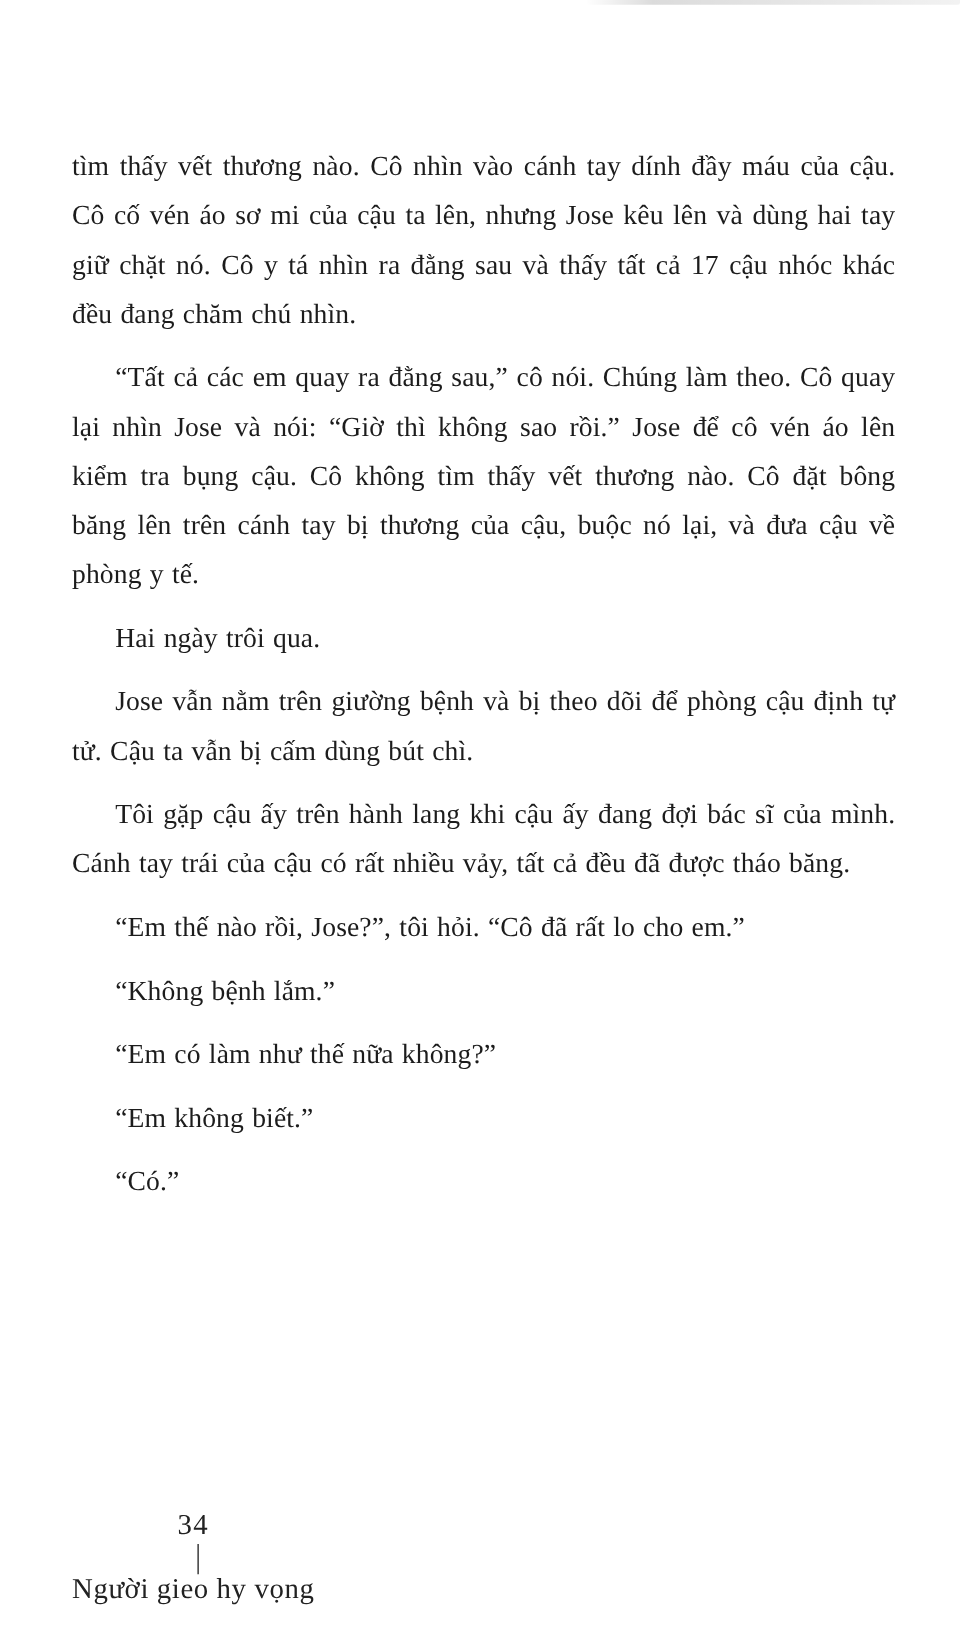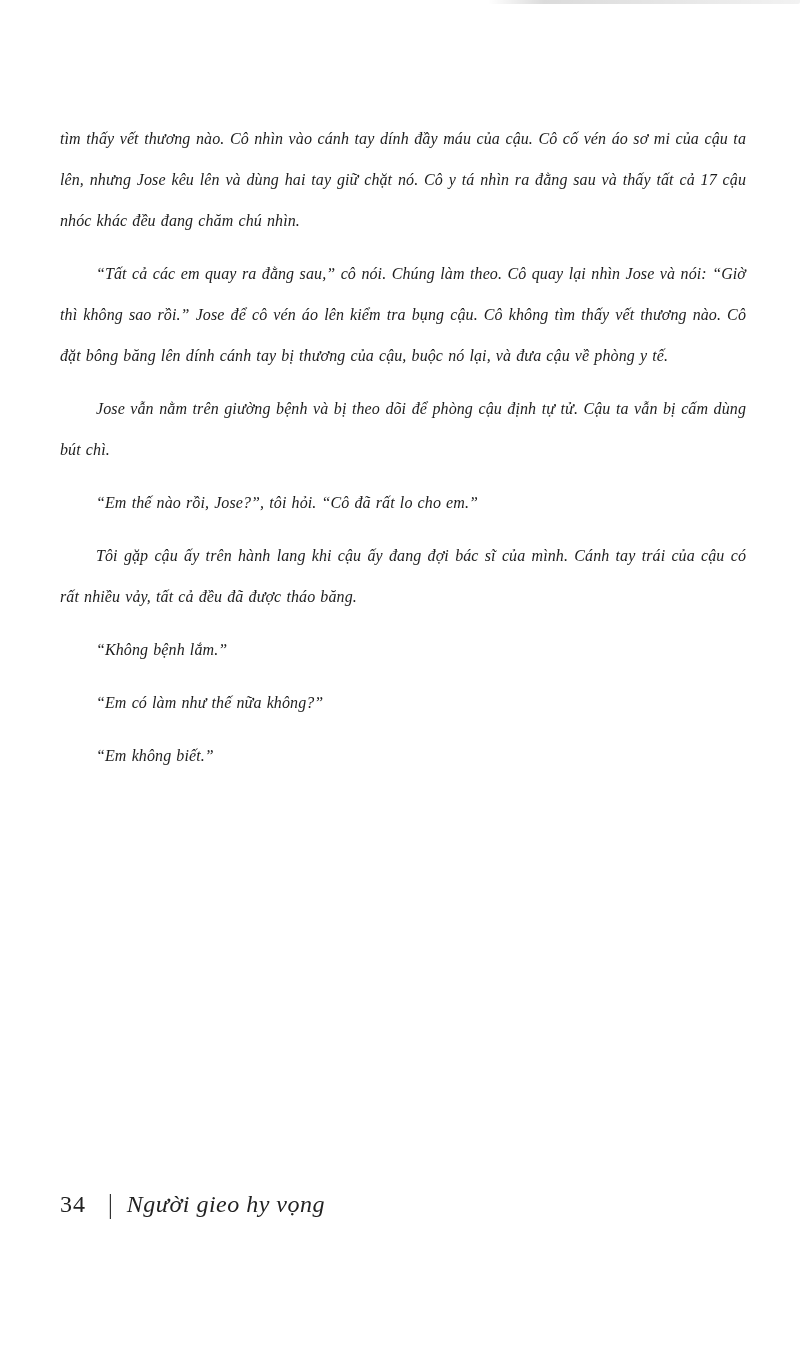--- a/index.html
+++ b/index.html
@@ -30,72 +30,73 @@
     border-radius: 0 0 2px 2px;
   }
   .content {
     position: absolute;
     top: 118px;
     left: 60px;
     width: 686px;
   }
   .para {
     margin: 0 0 12px 0;
-    font-size: 16px;
+    font-size: 23px;
     line-height: 41px;
     text-align: justify;
     text-align-last: left;
     letter-spacing: 0.1px;
     word-spacing: 1px;
-    font-style: italic;
   }
   .para.indented {
     text-indent: 36px;
   }
   .footer {
     position: absolute;
     left: 60px;
-    top: 1191px;
+    top: 1258px;
     display: flex;
     align-items: center;
     font-size: 24px;
     color: #222222;
+    flex-direction: column;
   }
   .footer .page-number {
     font-style: normal;
     letter-spacing: 1px;
   }
   .footer .separator {
     margin: 0 14px 0 22px;
     font-weight: 300;
     color: #333333;
     transform: scaleY(1.15);
     display: inline-block;
   }
   .footer .book-title {
-    font-style: italic;
     letter-spacing: 0.5px;
   }
 </style>
 </head>
 <body>
 
 <div class="page">
 
   <div class="scan-edge-top"></div>
 
   <div class="content">
     <p class="para">tìm thấy vết thương nào. Cô nhìn vào cánh tay dính đầy máu của cậu. Cô cố vén áo sơ mi của cậu ta lên, nhưng Jose kêu lên và dùng hai tay giữ chặt nó. Cô y tá nhìn ra đằng sau và thấy tất cả 17 cậu nhóc khác đều đang chăm chú nhìn.</p>
-    <p class="para indented">“Tất cả các em quay ra đằng sau,” cô nói. Chúng làm theo. Cô quay lại nhìn Jose và nói: “Giờ thì không sao rồi.” Jose để cô vén áo lên kiểm tra bụng cậu. Cô không tìm thấy vết thương nào. Cô đặt bông băng lên dính cánh tay bị thương của cậu, buộc nó lại, và đưa cậu về phòng y tế.</p>
+    <p class="para indented">“Tất cả các em quay ra đằng sau,” cô nói. Chúng làm theo. Cô quay lại nhìn Jose và nói: “Giờ thì không sao rồi.” Jose để cô vén áo lên kiểm tra bụng cậu. Cô không tìm thấy vết thương nào. Cô đặt bông băng lên trên cánh tay bị thương của cậu, buộc nó lại, và đưa cậu về phòng y tế.</p>
+    <p class="para indented">Hai ngày trôi qua.</p>
     <p class="para indented">Jose vẫn nằm trên giường bệnh và bị theo dõi để phòng cậu định tự tử. Cậu ta vẫn bị cấm dùng bút chì.</p>
+    <p class="para indented">Tôi gặp cậu ấy trên hành lang khi cậu ấy đang đợi bác sĩ của mình. Cánh tay trái của cậu có rất nhiều vảy, tất cả đều đã được tháo băng.</p>
     <p class="para indented">“Em thế nào rồi, Jose?”, tôi hỏi. “Cô đã rất lo cho em.”</p>
-    <p class="para indented">Tôi gặp cậu ấy trên hành lang khi cậu ấy đang đợi bác sĩ của mình. Cánh tay trái của cậu có rất nhiều vảy, tất cả đều đã được tháo băng.</p>
     <p class="para indented">“Không bệnh lắm.”</p>
     <p class="para indented">“Em có làm như thế nữa không?”</p>
     <p class="para indented">“Em không biết.”</p>
+    <p class="para indented">“Có.”</p>
   </div>
 
   <div class="footer">
     <span class="page-number">34</span>
     <span class="separator">|</span>
     <span class="book-title">Người gieo hy vọng</span>
   </div>
 
 </div>
 

